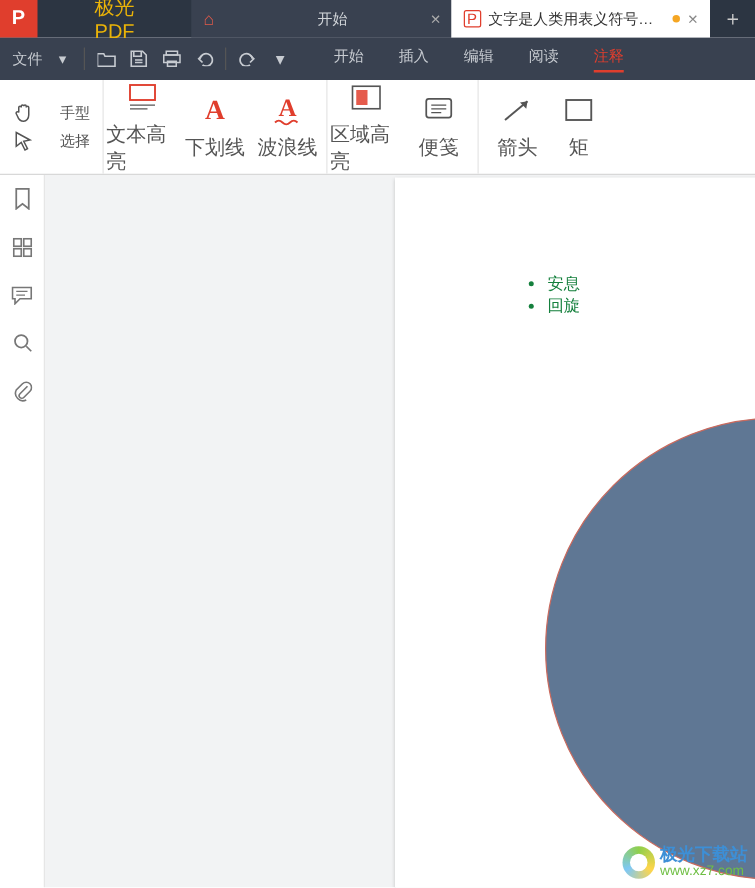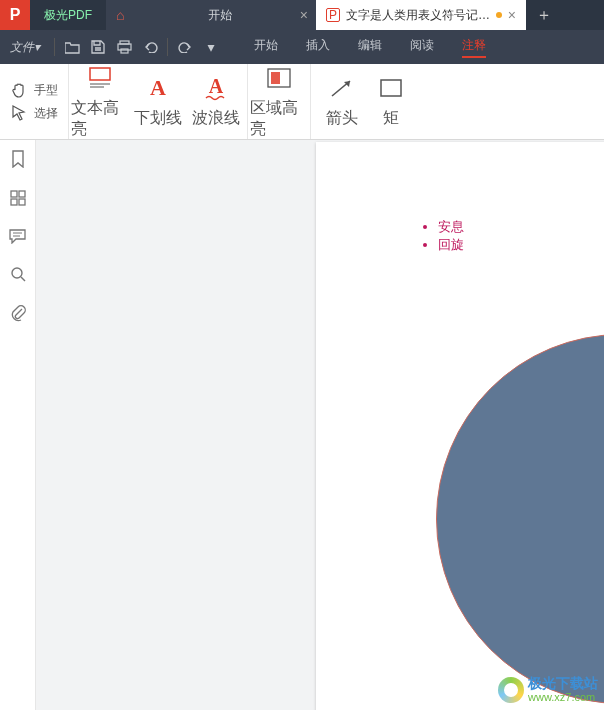--- a/index.html
+++ b/index.html
@@ -2,60 +2,60 @@
 <html><head>
 <meta charset="utf-8">
 <style>
 * { margin: 0; padding: 0; box-sizing: border-box; }
 body { font-family: "Microsoft YaHei", sans-serif; font-size: 12px; background: #fff; width: 604px; height: 710px; overflow: hidden; position: relative; }
 
 
 .titlebar { height: 30px; background: #2c3542; display: flex; align-items: stretch; color: #fff; }
 .app-logo { width: 30px; height: 30px; background: #e03e2d; display: flex; align-items: center; justify-content: center; }
 .app-logo-p { color: #fff; font-weight: bold; font-size: 16px; }
-.app-name { padding: 0 14px; display: flex; align-items: center; font-size: 12px; color: #86efac; }
+.app-name { padding: 0 14px; display: flex; align-items: center; font-size: 16px; color: #eab308; margin-left: 32px; }
 .tab { display: flex; align-items: center; padding: 0 10px; position: relative; min-width: 100px; }
 .tab-home { background: #394150; width: 210px; }
 .tab-home .home-ic { color: #e05a4a; font-size: 14px; margin-right: 40px; }
 .tab-home .tab-label { color: #d0d4d8; flex: 1; text-align: center; padding-right: 30px; }
 .tab-home .tab-close { position: absolute; right: 8px; color: #aaa; font-size: 14px; }
 .tab-doc { background: #fff; color: #333; width: 210px; }
 .tab-doc .doc-ic { color: #e03e2d; margin-right: 6px; font-size: 12px; border: 1px solid #e03e2d; padding: 0 2px; line-height: 12px; border-radius: 2px; }
 .tab-doc .tab-label { flex: 1; white-space: nowrap; overflow: hidden; text-overflow: ellipsis; }
 .tab-doc .dot { width: 6px; height: 6px; background: #f5a623; border-radius: 50%; margin: 0 4px; }
 .tab-doc .tab-close { color: #888; font-size: 14px; margin-left: 2px; }
 .tab-add { width: 36px; display: flex; align-items: center; justify-content: center; color: #ccc; font-size: 16px; }
 
 
 .quickbar { height: 34px; background: #394150; display: flex; align-items: center; color: #c7cbd1; }
-.file-btn { padding: 0 10px; display: flex; align-items: center; gap: 0; height: 100%; font-style: italic; }
+.file-btn { padding: 0 10px; display: flex; align-items: center; gap: 13px; height: 100%; }
 .qact { width: 26px; display: flex; justify-content: center; font-size: 14px; }
 .qsep { width: 1px; height: 18px; background: #555; margin: 0 4px; }
 .menus { display: flex; gap: 28px; margin-left: 30px; }
 .menu-item { color: #c7cbd1; cursor: pointer; }
 .menu-item.active { color: #e03e2d; border-bottom: 2px solid #e03e2d; padding-bottom: 2px; text-align: right; }
 
 
 .ribbon { height: 76px; background: #fff; border-bottom: 1px solid #d8d8d8; display: flex; }
 .rgroup { display: flex; flex-direction: column; justify-content: center; padding: 4px 10px; border-right: 1px solid #e6e6e6; }
 .rgroup.tools { gap: 5px; }
-.tool-row { display: flex; align-items: center; gap: 6px; color: #555; }
+.tool-row { display: flex; align-items: center; gap: 20px; color: #555; }
 .rgroup.big { flex-direction: row; align-items: center; gap: 0; padding: 4px 2px; }
 .big-btn { display: flex; flex-direction: column; align-items: center; justify-content: center; width: 58px; gap: 6px; }
 .big-ic { font-size: 22px; color: #555; height: 28px; display: flex; align-items: center; }
 .big-lbl { font-size: 16px; color: #555; }
 .red-A { color: #e03e2d; font-family: serif; font-weight: bold; }
 
 
 .main { display: flex; height: calc(710px - 30px - 34px - 76px); position: relative; }
 .sidebar { width: 36px; background: #fff; border-right: 1px solid #e6e6e6; display: flex; flex-direction: column; align-items: center; padding-top: 10px; gap: 22px; }
 .side-ic { color: #777; font-size: 16px; }
 .canvas { flex: 1; background: #f2f3f4; position: relative; overflow: hidden; }
 .page { position: absolute; left: 280px; top: 2px; width: 600px; height: 800px; background: #fff; box-shadow: 0 1px 3px rgba(0,0,0,0.2); }
-.bullets { position: absolute; left: 106px; top: 76px; font-size: 13px; color: #be185d; line-height: 18px; }
+.bullets { position: absolute; left: 106px; top: 76px; font-size: 13px; color: #15803d; line-height: 18px; }
 .bullets li { list-style: disc; margin-left: 16px; }
 .circle { position: absolute; left: 120px; top: 192px; width: 370px; height: 370px; border-radius: 50%; background: #5f7794; border: 1px solid #c96a5e; }
 
 
 .watermark { position: absolute; right: 6px; bottom: 6px; display: flex; align-items: center; gap: 4px; }
 .wm-swirl { width: 26px; height: 26px; border-radius: 50%; background: conic-gradient(#8fcf4b, #ffd54a, #7ec8f5, #8fcf4b); position: relative; }
 .wm-swirl::after { content: ""; position: absolute; inset: 6px; background: #fff; border-radius: 50%; }
 .wm-text { display: flex; flex-direction: column; line-height: 14px; }
 .wm-top { font-weight: bold; color: #3d8fd6; font-size: 14px; }
 .wm-bot { color: #6fbf44; font-size: 11px; }
@@ -177,20 +177,31 @@
 
   <div class="rgroup big">
     <div class="big-btn">
       <div class="big-ic">
           <svg width="26" height="22" viewBox="0 0 26 22">
             <rect x="2" y="2" width="22" height="18" fill="none" stroke="#555" stroke-width="1.3"></rect>
             <rect x="5" y="5" width="9" height="12" fill="#e03e2d" opacity="0.85"></rect>
           </svg>
         </div>
       <span class="big-lbl">区域高亮</span>
+    </div>
+    <div class="big-btn">
+      <div class="big-ic">
+          <svg width="24" height="22" viewBox="0 0 24 22">
+            <rect x="2" y="2" width="20" height="15" rx="2" fill="none" stroke="#555" stroke-width="1.4"></rect>
+            <line x1="6" y1="7" x2="18" y2="7" stroke="#555"></line>
+            <line x1="6" y1="10" x2="18" y2="10" stroke="#555"></line>
+            <line x1="6" y1="13" x2="14" y2="13" stroke="#555"></line>
+          </svg>
+        </div>
+      <span class="big-lbl">便笺</span>
     </div>
   </div>
 
   <div class="rgroup big" style="border-right:none">
     <div class="big-btn">
       <div class="big-ic">
           <svg width="26" height="22" viewBox="0 0 26 22">
             <line x1="3" y1="19" x2="21" y2="4" stroke="#555" stroke-width="1.6"></line>
             <path d="M21 4 L15 5 L20 10 Z" fill="#555"></path>
           </svg>

